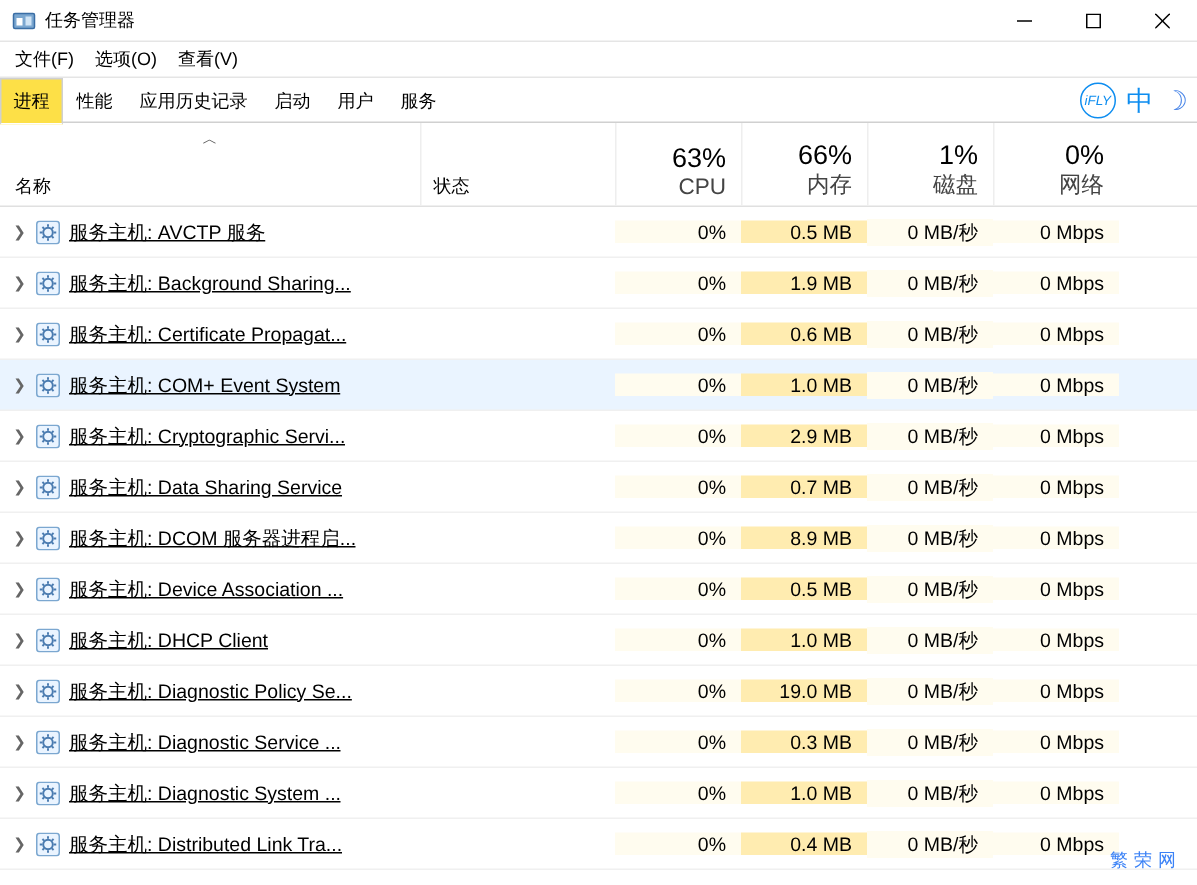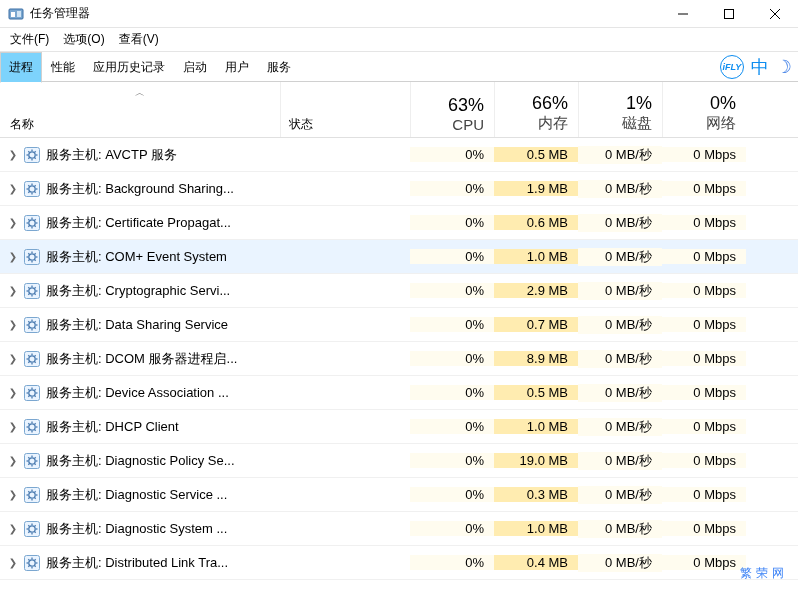--- a/index.html
+++ b/index.html
@@ -6,23 +6,23 @@
   body { font-family: "Microsoft YaHei", "Segoe UI", Arial, sans-serif; font-size: 13px; color: #000; background: #fff; width: 798px; height: 590px; overflow: hidden; position: relative; }
   .titlebar { height: 28px; background: #fff; display: flex; align-items: center; padding-left: 8px; border-bottom: 1px solid #e5e5e5; }
   .titlebar .app-icon { width: 16px; height: 16px; margin-right: 6px; display: inline-flex; align-items: center; justify-content: center; }
   .titlebar .title { font-size: 12px; flex: 1; }
   .winbtns { display: flex; height: 100%; }
   .winbtn { width: 46px; display: flex; align-items: center; justify-content: center; color: #333; }
   .menubar { height: 24px; display: flex; align-items: center; padding-left: 4px; border-bottom: 1px solid #e5e5e5; font-size: 12px; }
   .menuitem { padding: 2px 6px; margin-right: 2px; }
   .tabrow { display: flex; align-items: center; height: 30px; border-bottom: 1px solid #d0d0d0; font-size: 12px; position: relative; }
   .tab { padding: 6px 8px; border: 1px solid transparent; border-bottom: none; cursor: pointer; }
-  .tab.active { border: 1px solid #d0d0d0; border-bottom: 1px solid #fff; background: #7dd3fc; position: relative; top: 1px; }
+  .tab.active { border: 1px solid #d0d0d0; border-bottom: 1px solid #fff; background: #fde047; position: relative; top: 1px; }
   .badges { position: absolute; right: 6px; top: 0; display: flex; gap: 4px; align-items: center; height: 100%; }
-  .badge { width: 24px; height: 24px; border: 1.5px solid #0d8df0; border-radius: 50%; display: flex; align-items: center; justify-content: center; color: #0d8df0; font-size: 9px; font-weight: bold; font-style: italic; }
+  .badge { width: 24px; height: 24px; border: 1.5px solid #0d8df0; border-radius: 50%; display: flex; align-items: center; justify-content: center; color: #0d8df0; font-size: 9px; font-weight: normal; font-style: italic; }
   .badge.plain { border: none; font-size: 18px; font-style: normal; font-weight: normal; }
   .moon { color: #4a86e8; font-size: 18px; }
   .columns { display: flex; height: 56px; border-bottom: 1px solid #e0e0e0; background: #fff; }
   .col-name { width: 280px; display: flex; flex-direction: column; justify-content: flex-end; padding: 4px 8px 4px 10px; font-size: 12px; position: relative; }
   .col-name .sort-arrow { position: absolute; top: 4px; left: 50%; transform: translateX(-50%); font-size: 10px; color: #555; }
   .col-status { width: 130px; display: flex; align-items: flex-end; padding: 4px 8px; font-size: 12px; }
   .col-metric { width: 84px; display: flex; flex-direction: column; justify-content: flex-end; align-items: flex-end; padding: 4px 10px 4px 4px; font-size: 12px; }
   .col-metric .pct { font-size: 18px; }
   .col-metric .lbl { font-size: 15px; color: #444; }
   .col-sep { border-left: 1px solid #eee; }
@@ -30,21 +30,21 @@
   .row { display: flex; height: 34px; align-items: center; border-bottom: 1px solid #f0f0f0; font-size: 13px; }
   .row:hover, .row.hovered { background: #eaf4ff; }
   .row .c-name { width: 280px; display: flex; align-items: center; padding-left: 6px; overflow: hidden; white-space: nowrap; }
   .row .c-status { width: 130px; }
   .row .c-metric { width: 84px; text-align: right; padding-right: 10px; }
   .heat-cpu { background: #fffcef; }
   .heat-mem { background: #ffecb0; }
   .heat-disk, .heat-net { background: #fffcef; }
   .expander { width: 14px; text-align: center; color: #666; font-size: 10px; margin-right: 4px; cursor: pointer; }
   .proc-icon { width: 16px; height: 16px; margin-right: 6px; display: inline-flex; align-items: center; justify-content: center; flex-shrink: 0; }
-  .row .c-name span.txt { overflow: hidden; text-overflow: ellipsis; }
+  .row .c-name span.txt { overflow: hidden; text-overflow: ellipsis; text-decoration: underline; }
   .watermark { position: absolute; right: 10px; bottom: 8px; color: #3b82f6; font-size: 12px; letter-spacing: 4px; pointer-events: none; }
 </style>
 </head>
 <body>
 
 <div class="titlebar">
   <span class="app-icon">
     <svg width="16" height="16" viewBox="0 0 16 16">
         <rect x="1" y="3" width="14" height="10" rx="1" fill="#7ba7d0" stroke="#3a6ea5"></rect>
         <rect x="3" y="6" width="4" height="5" fill="#fff"></rect>

